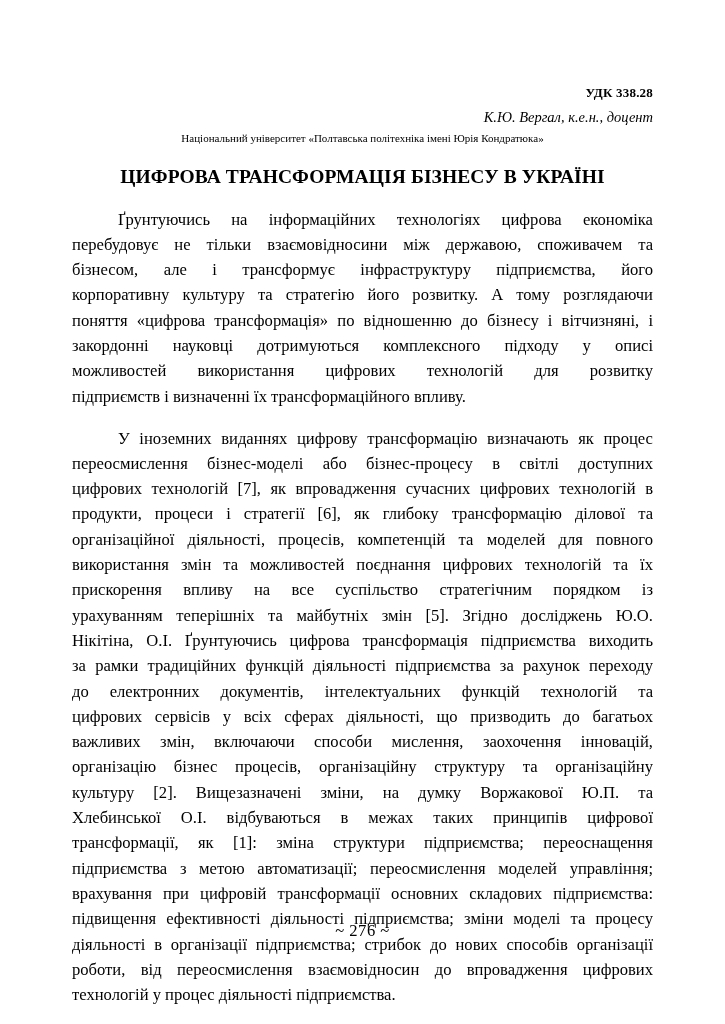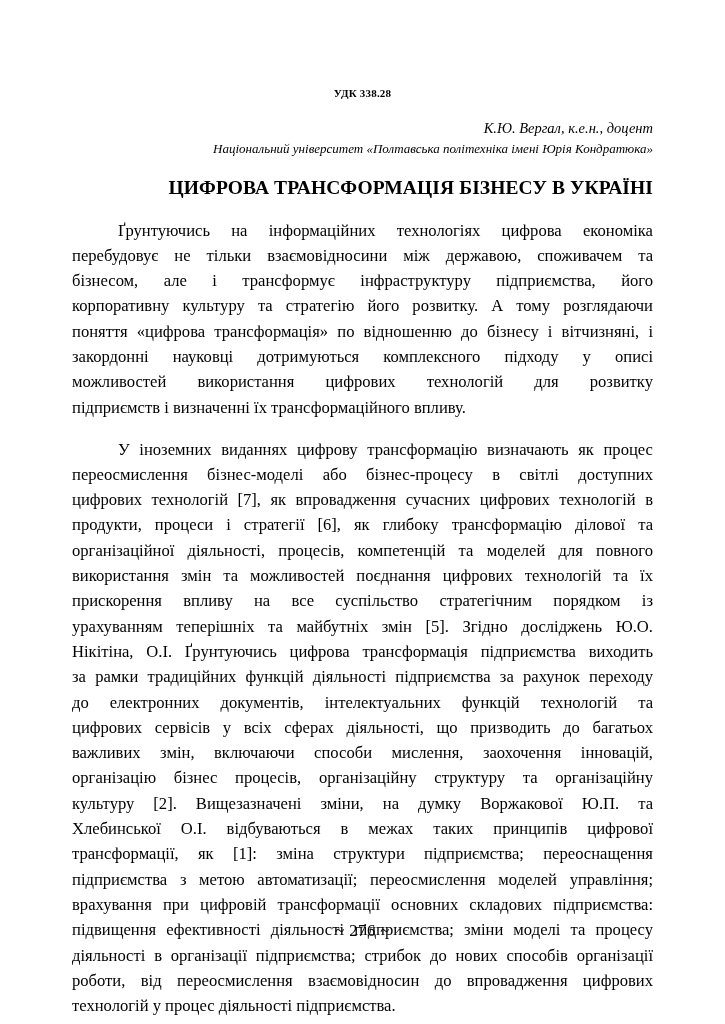--- a/index.html
+++ b/index.html
@@ -23,50 +23,49 @@
   }
   .content {
     position: absolute;
     left: 72px;
     top: 0;
     width: 581px;
   }
 
   
   .udc {
-    font-size: 11px;
+    font-size: 13px;
     font-weight: bold;
     letter-spacing: 0.2px;
     margin-top: 82px;
     line-height: 22px;
-    text-align: center;
+    text-align: right;
   }
 
   
   .author-line {
     font-style: italic;
     font-size: 14.5px;
     line-height: 20px;
     text-align: right;
-    margin-top: 14px;
+    margin-top: 3px;
   }
   .affiliation-line {
-    font-style: italic;
-    font-size: 13px;
+    font-size: 11px;
     line-height: 20px;
-    text-align: right;
+    text-align: center;
     margin-top: 1px;
     white-space: nowrap;
   }
 
   
   .doc-title {
     font-size: 19.5px;
     font-weight: bold;
-    text-align: right;
+    text-align: center;
     letter-spacing: 0.1px;
     margin-top: 16px;
     line-height: 26px;
   }
 
   
   .body-block {
     margin-top: 14px;
   }
   .para {

